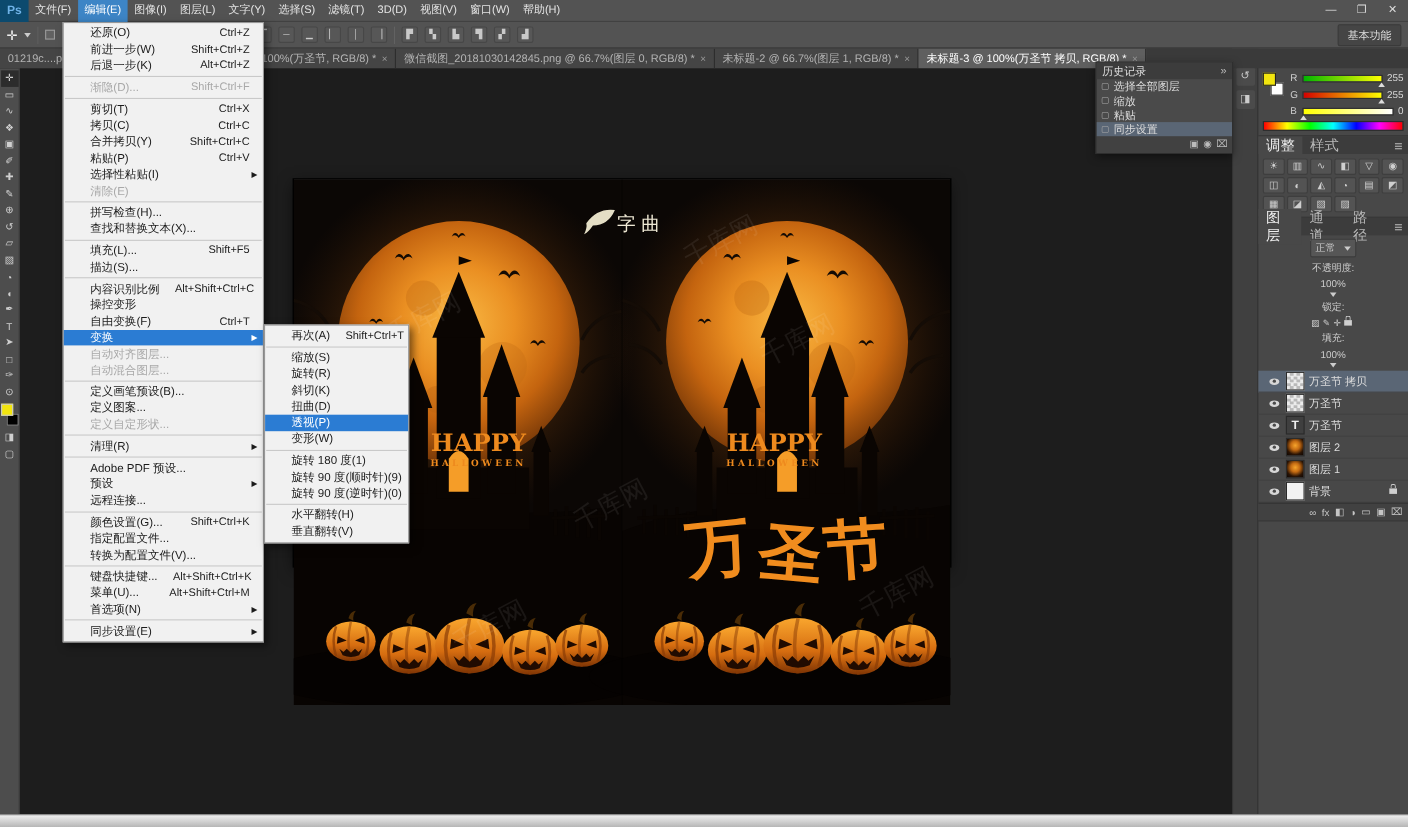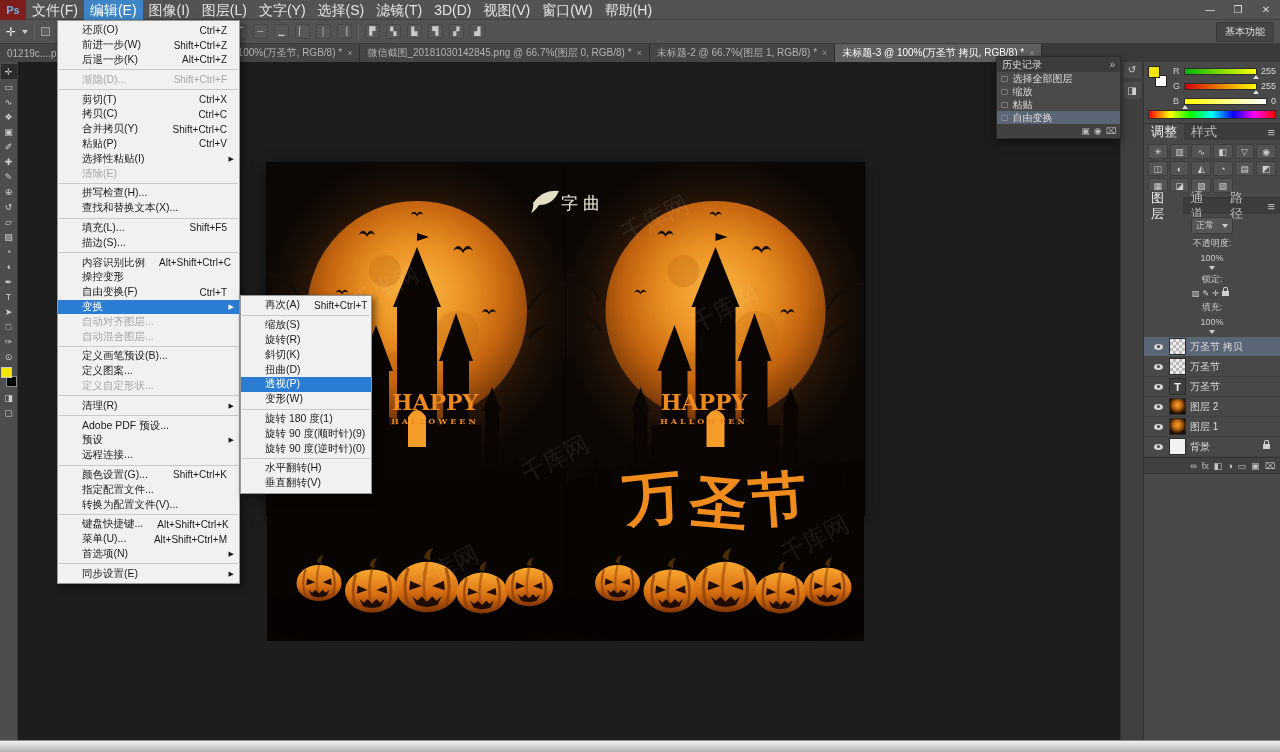--- a/index.html
+++ b/index.html
@@ -3,23 +3,23 @@
 <meta charset="utf-8">
 <style>
   * { box-sizing: border-box; }
   html,body { margin:0; padding:0; background:#222; }
   .app { position:relative; width:1280px; height:752px; overflow:hidden; background:#1d1d1d;
          font-family:"Liberation Sans","DejaVu Sans",sans-serif; font-size:11px; color:#d8d8d8; }
 
   
   .menubar { position:absolute; left:0; top:0; width:1280px; height:20px; background:#535353;
              border-bottom:1px solid #414141; display:flex; align-items:center; z-index:60; }
-  .ps-logo { width:26px; height:20px; background:#7f1d1d; color:#6fb3e8; font-weight:bold;
+  .ps-logo { width:26px; height:20px; background:#0c4a6e; color:#6fb3e8; font-weight:bold;
              display:flex; align-items:center; justify-content:center; font-size:11px; }
-  .menu-item { padding:0 6px; line-height:20px; font-size:14px; color:#e4e4e4; cursor:default; }
+  .menu-item { padding:0 6px; line-height:20px; font-size:10px; color:#e4e4e4; cursor:default; }
   .menu-item.active { background:#3d85c6; color:#fff; }
   .win-controls { margin-left:auto; display:flex; }
   .winbtn { width:28px; text-align:center; line-height:20px; color:#ddd; font-size:10px; }
 
   
   .optionsbar { position:absolute; left:0; top:20px; width:1280px; height:24px; background:#535353;
                 border-bottom:1px solid #3a3a3a; display:flex; align-items:center; gap:6px;
                 padding:0 6px; font-size:10px; color:#ddd; z-index:40; }
   .tool-ind { font-size:12px; color:#eee; }
   .vsep { width:1px; height:16px; background:#414141; border-right:1px solid #676767; }
@@ -546,21 +546,21 @@
     <div class="hrow">
       <span class="hicon">▢</span>
       <span>缩放</span>
     </div>
     <div class="hrow">
       <span class="hicon">▢</span>
       <span>粘贴</span>
     </div>
     <div class="hrow sel">
       <span class="hicon">▢</span>
-      <span>自由变换</span>
+      <span>同步设置</span>
     </div>
     <div class="pfoot">
       <span>▣</span>
       <span>◉</span>
       <span>⌧</span>
     </div>
   </div>
 
   <div class="ctxmenu editmenu">
     <div class="mi">

